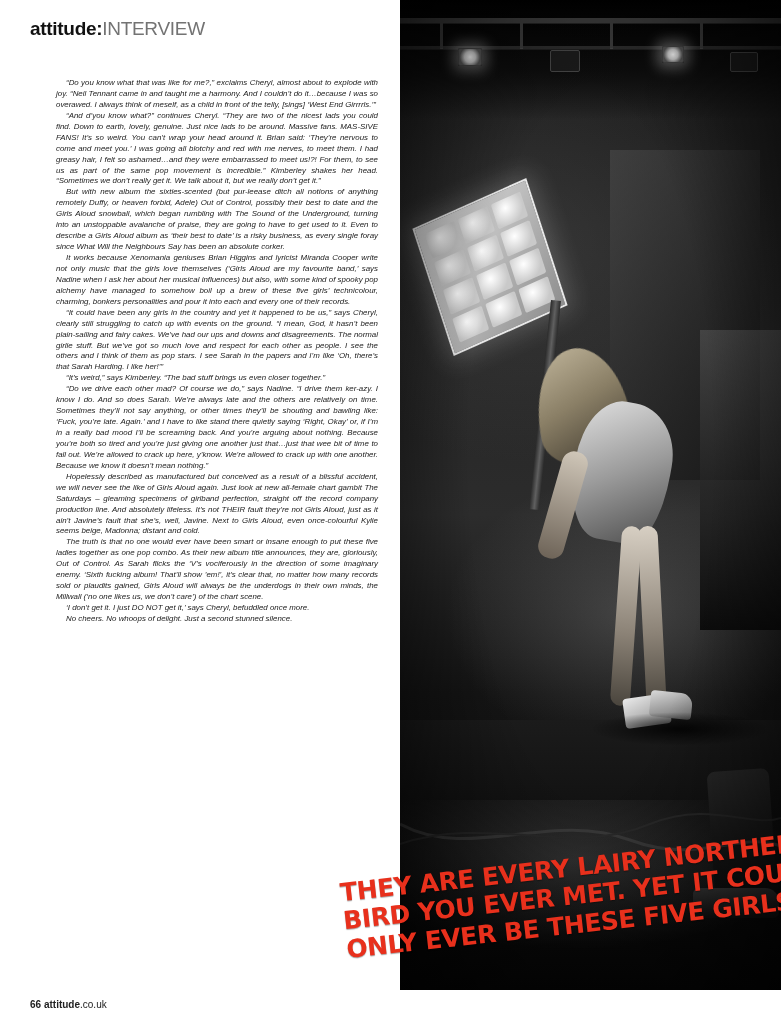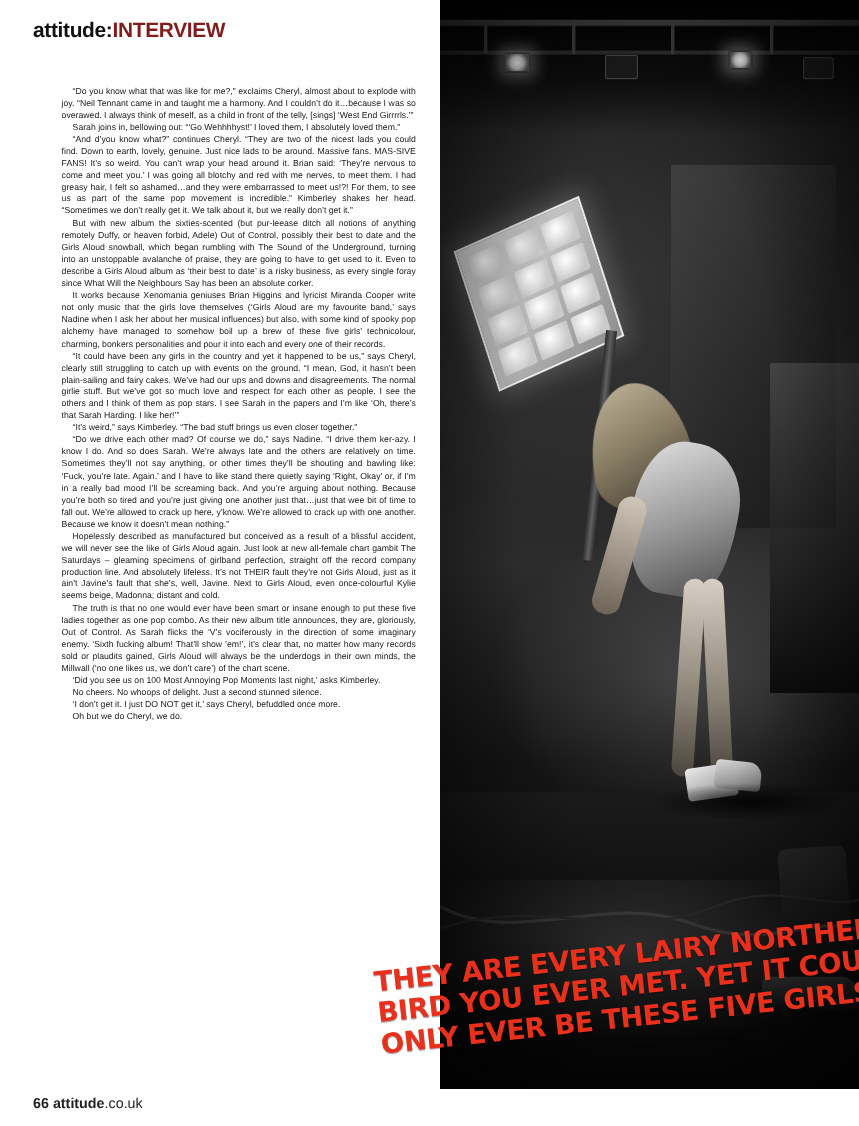--- a/index.html
+++ b/index.html
@@ -34,22 +34,22 @@
   }
   .masthead .brand {
     font-weight: bold;
     color: #111111;
   }
   .masthead .colon {
     font-weight: bold;
     color: #111111;
   }
   .masthead .section {
-    font-weight: bold;
-    color: #7f1d1d;
+    font-weight: normal;
+    color: #737373;
   }
 
   
   .photo {
     position: absolute;
     right: 0;
     top: 0;
     width: 381px;
     height: 990px;
     background: #0a0a0a;
@@ -261,28 +261,29 @@
     width: 322px;
     color: #1a1a1a;
     font-size: 7.9px;
     line-height: 1.385;
     text-align: justify;
   }
   .article p {
     margin: 0;
     text-indent: 10px;
     hyphens: auto;
+    font-style: italic;
   }
 
   
   .footer {
     position: absolute;
     left: 30px;
     bottom: 14px;
-    font-size: 13px;
+    font-size: 10px;
     color: #222;
   }
   .footer .pg { font-weight: bold; }
   .footer .site { font-weight: bold; }
   .footer .tld { font-weight: normal; }
   .bottom-bar {
     position: absolute;
     left: 0; bottom: 0; width: 781px; height: 34px;
     background: #ffffff;
   }
@@ -364,33 +365,30 @@
   </div>
 
   <div class="pullquote">
     <span class="ln">THEY ARE EVERY LAIRY NORTHERN</span>
     <span class="ln">BIRD YOU EVER MET. YET IT COULD</span>
     <span class="ln">ONLY EVER BE THESE FIVE GIRLS</span>
   </div>
 
   <div class="article">
     <p>“Do you know what that was like for me?,” exclaims Cheryl, almost about to explode with joy. “Neil Tennant came in and taught me a harmony. And I couldn’t do it…because I was so overawed. I always think of meself, as a child in front of the telly, [sings] ‘West End Girrrrls.’”</p>
-    <p>Sarah joins in, bellowing out: “‘Go Wehhhhyst!’ I loved them, I absolutely loved them.”</p>
     <p>“And d’you know what?” continues Cheryl. “They are two of the nicest lads you could find. Down to earth, lovely, genuine. Just nice lads to be around. Massive fans. MAS-SIVE FANS! It’s so weird. You can’t wrap your head around it. Brian said: ‘They’re nervous to come and meet you.’ I was going all blotchy and red with me nerves, to meet them. I had greasy hair, I felt so ashamed…and they were embarrassed to meet us!?! For them, to see us as part of the same pop movement is incredible.” Kimberley shakes her head. “Sometimes we don’t really get it. We talk about it, but we really don’t get it.”</p>
     <p>But with new album the sixties-scented (but pur-leease ditch all notions of anything remotely Duffy, or heaven forbid, Adele) Out of Control, possibly their best to date and the Girls Aloud snowball, which began rumbling with The Sound of the Underground, turning into an unstoppable avalanche of praise, they are going to have to get used to it. Even to describe a Girls Aloud album as ‘their best to date’ is a risky business, as every single foray since What Will the Neighbours Say has been an absolute corker.</p>
     <p>It works because Xenomania geniuses Brian Higgins and lyricist Miranda Cooper write not only music that the girls love themselves (‘Girls Aloud are my favourite band,’ says Nadine when I ask her about her musical influences) but also, with some kind of spooky pop alchemy have managed to somehow boil up a brew of these five girls’ technicolour, charming, bonkers personalities and pour it into each and every one of their records.</p>
     <p>“It could have been any girls in the country and yet it happened to be us,” says Cheryl, clearly still struggling to catch up with events on the ground. “I mean, God, it hasn’t been plain-sailing and fairy cakes. We’ve had our ups and downs and disagreements. The normal girlie stuff. But we’ve got so much love and respect for each other as people. I see the others and I think of them as pop stars. I see Sarah in the papers and I’m like ‘Oh, there’s that Sarah Harding. I like her!’”</p>
     <p>“It’s weird,” says Kimberley. “The bad stuff brings us even closer together.”</p>
     <p>“Do we drive each other mad? Of course we do,” says Nadine. “I drive them ker-azy. I know I do. And so does Sarah. We’re always late and the others are relatively on time. Sometimes they’ll not say anything, or other times they’ll be shouting and bawling like: ‘Fuck, you’re late. Again.’ and I have to like stand there quietly saying ‘Right, Okay’ or, if I’m in a really bad mood I’ll be screaming back. And you’re arguing about nothing. Because you’re both so tired and you’re just giving one another just that…just that wee bit of time to fall out. We’re allowed to crack up here, y’know. We’re allowed to crack up with one another. Because we know it doesn’t mean nothing.”</p>
     <p>Hopelessly described as manufactured but conceived as a result of a blissful accident, we will never see the like of Girls Aloud again. Just look at new all-female chart gambit The Saturdays – gleaming specimens of girlband perfection, straight off the record company production line. And absolutely lifeless. It’s not THEIR fault they’re not Girls Aloud, just as it ain’t Javine’s fault that she’s, well, Javine. Next to Girls Aloud, even once-colourful Kylie seems beige, Madonna; distant and cold.</p>
     <p>The truth is that no one would ever have been smart or insane enough to put these five ladies together as one pop combo. As their new album title announces, they are, gloriously, Out of Control. As Sarah flicks the ‘V’s vociferously in the direction of some imaginary enemy. ‘Sixth fucking album! That’ll show ’em!’, it’s clear that, no matter how many records sold or plaudits gained, Girls Aloud will always be the underdogs in their own minds, the Millwall (‘no one likes us, we don’t care’) of the chart scene.</p>
-    <p>‘Did you see us on 100 Most Annoying Pop Moments last night,’ asks Kimberley.</p>
+    <p>‘I don’t get it. I just DO NOT get it,’ says Cheryl, befuddled once more.</p>
     <p>No cheers. No whoops of delight. Just a second stunned silence.</p>
-    <p>‘I don’t get it. I just DO NOT get it,’ says Cheryl, befuddled once more.</p>
-    <p>Oh but we do Cheryl, we do.</p>
   </div>
 
   <div class="bottom-bar"></div>
 
   <div class="footer">
     <span class="pg">66</span>
     <span class="site">attitude</span><span class="tld">.co.uk</span>
   </div>
 
 </div>

